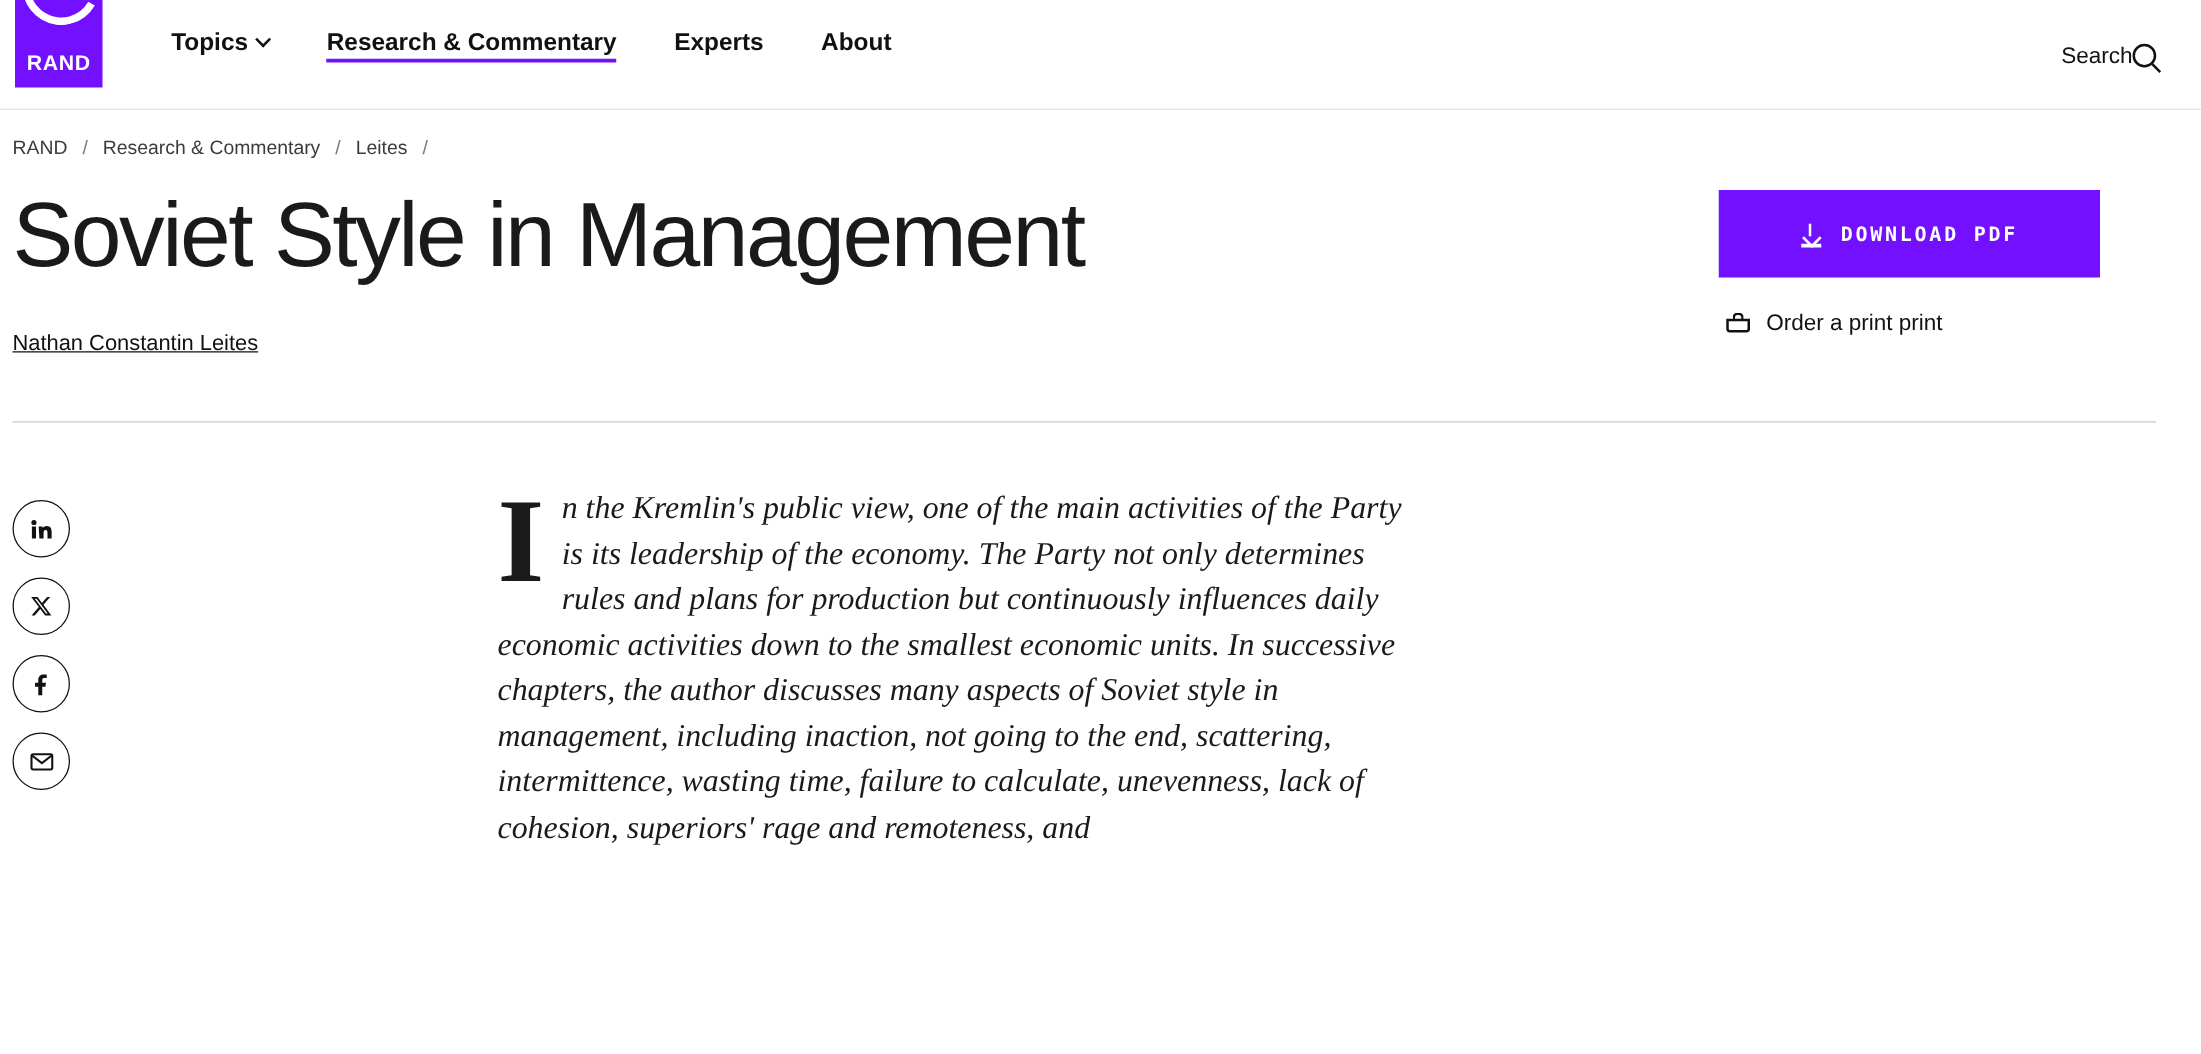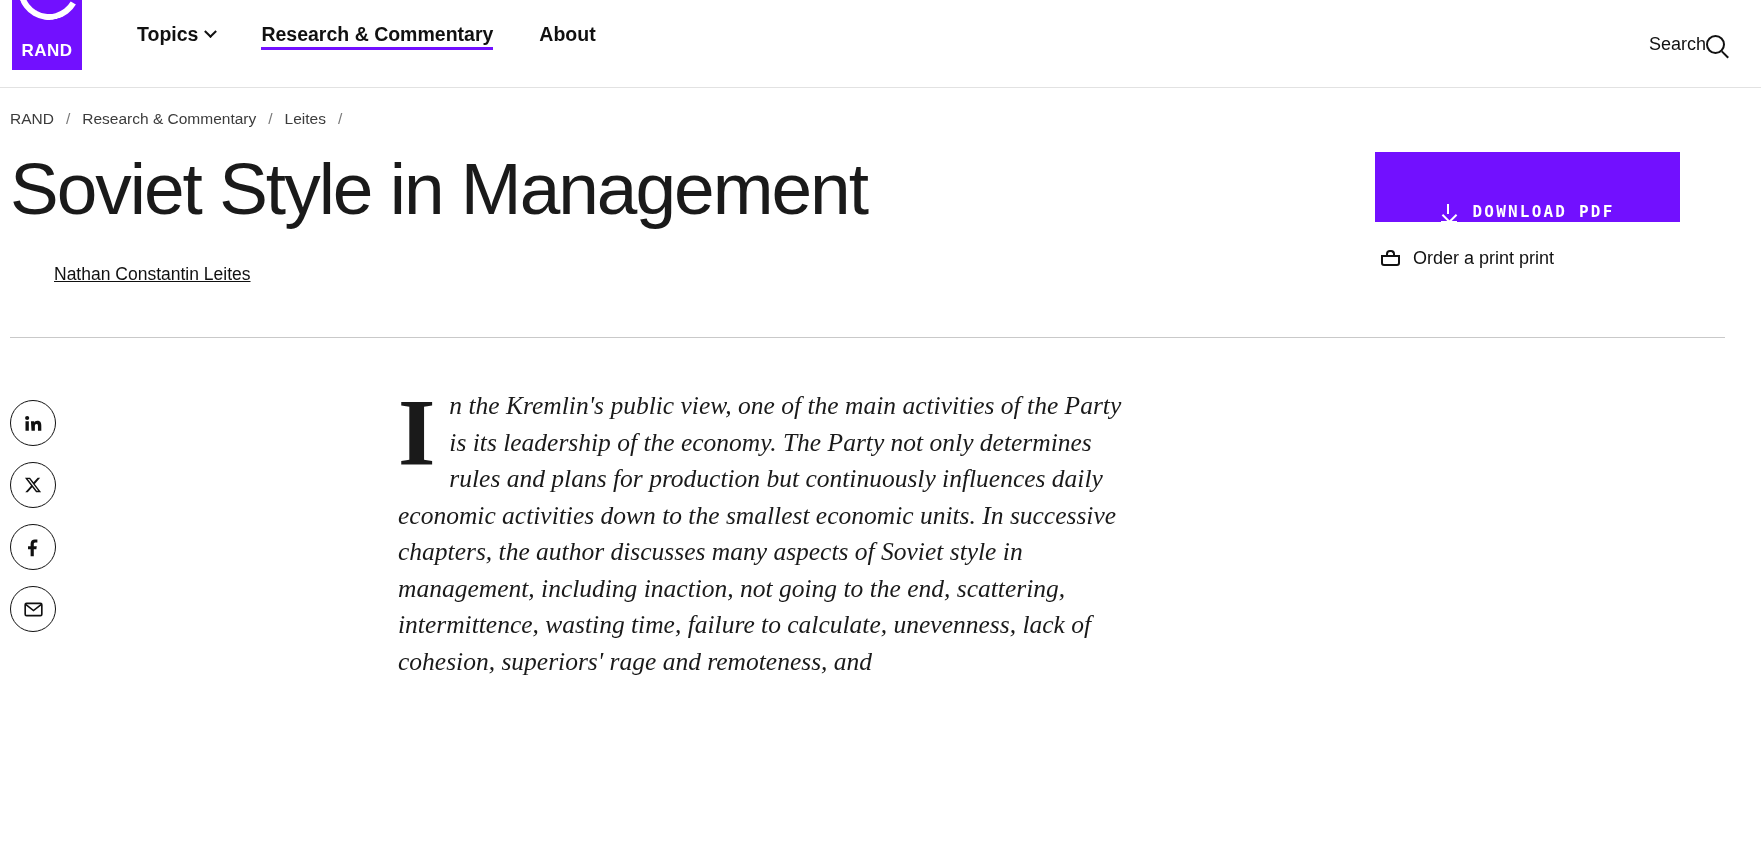--- a/index.html
+++ b/index.html
@@ -162,21 +162,20 @@
     margin: 24px 0 0 0;
     color: #1a1a1a;
   }
   .author {
     margin-top: 38px;
     font-size: 17.5px;
     color: #111;
     text-decoration: underline;
     display: inline-block;
     cursor: pointer;
-    margin-left: 44px;
   }
   .meta-row {
     margin-top: 36px;
     display: flex;
     align-items: center;
     font-family: "DejaVu Sans Mono", monospace;
     font-size: 14.5px;
     letter-spacing: 1.4px;
     color: #1a1a1a;
   }
@@ -188,21 +187,21 @@
     margin: 0 18px;
   }
 
   .download-btn {
     width: 305px;
     height: 70px;
     background: #7210ff;
     color: #ffffff;
     border: none;
     display: flex;
-    align-items: flex-end;
+    align-items: center;
     justify-content: center;
     font-family: "DejaVu Sans Mono", monospace;
     font-size: 16px;
     letter-spacing: 2.2px;
     font-weight: 700;
     cursor: pointer;
   }
   .download-btn .dl-icon {
     display: inline-block;
     margin-right: 16px;
@@ -324,20 +323,23 @@
     <span class="logo-text">RAND</span>
   </a>
 
   <nav class="nav">
     <div class="nav-item">
       <span>Topics</span>
       <span class="caret"></span>
     </div>
     <div class="nav-item active">
       <span>Research &amp; Commentary</span>
+    </div>
+    <div class="nav-item">
+      <span>Experts</span>
     </div>
     <div class="nav-item">
       <span>About</span>
     </div>
   </nav>
 
   <div class="search-area">
     <span class="search-label">Search</span>
     <span class="search-icon"></span>
   </div>

